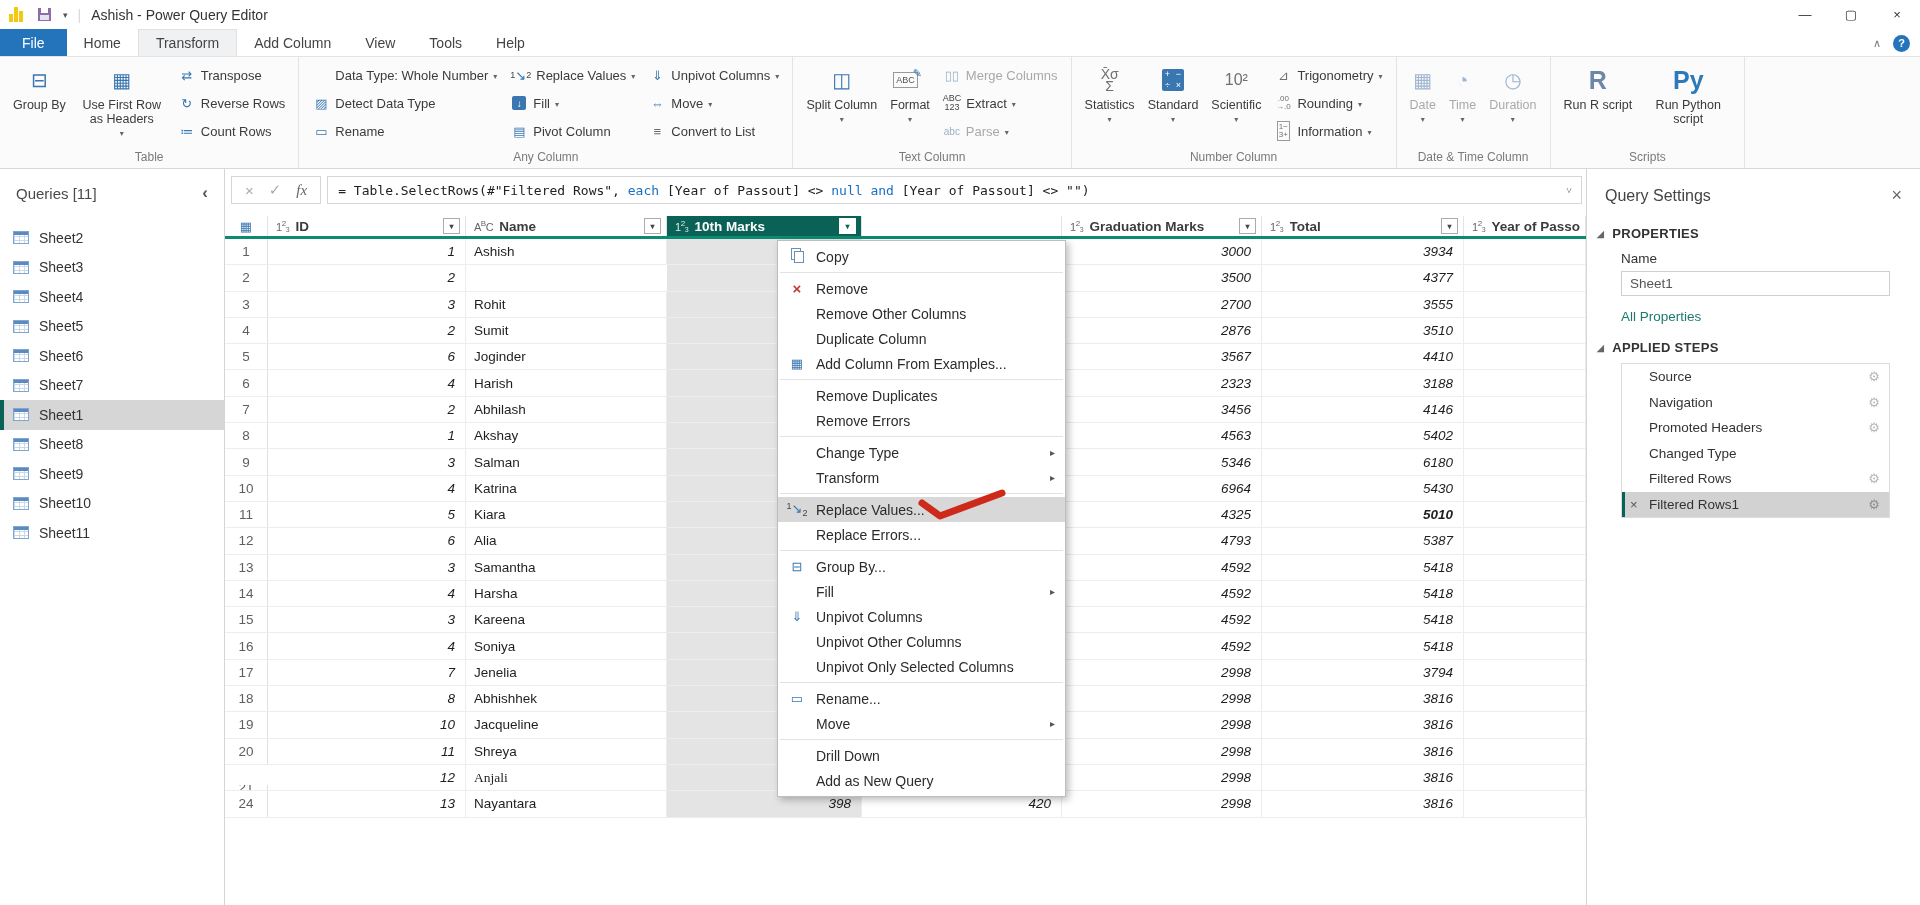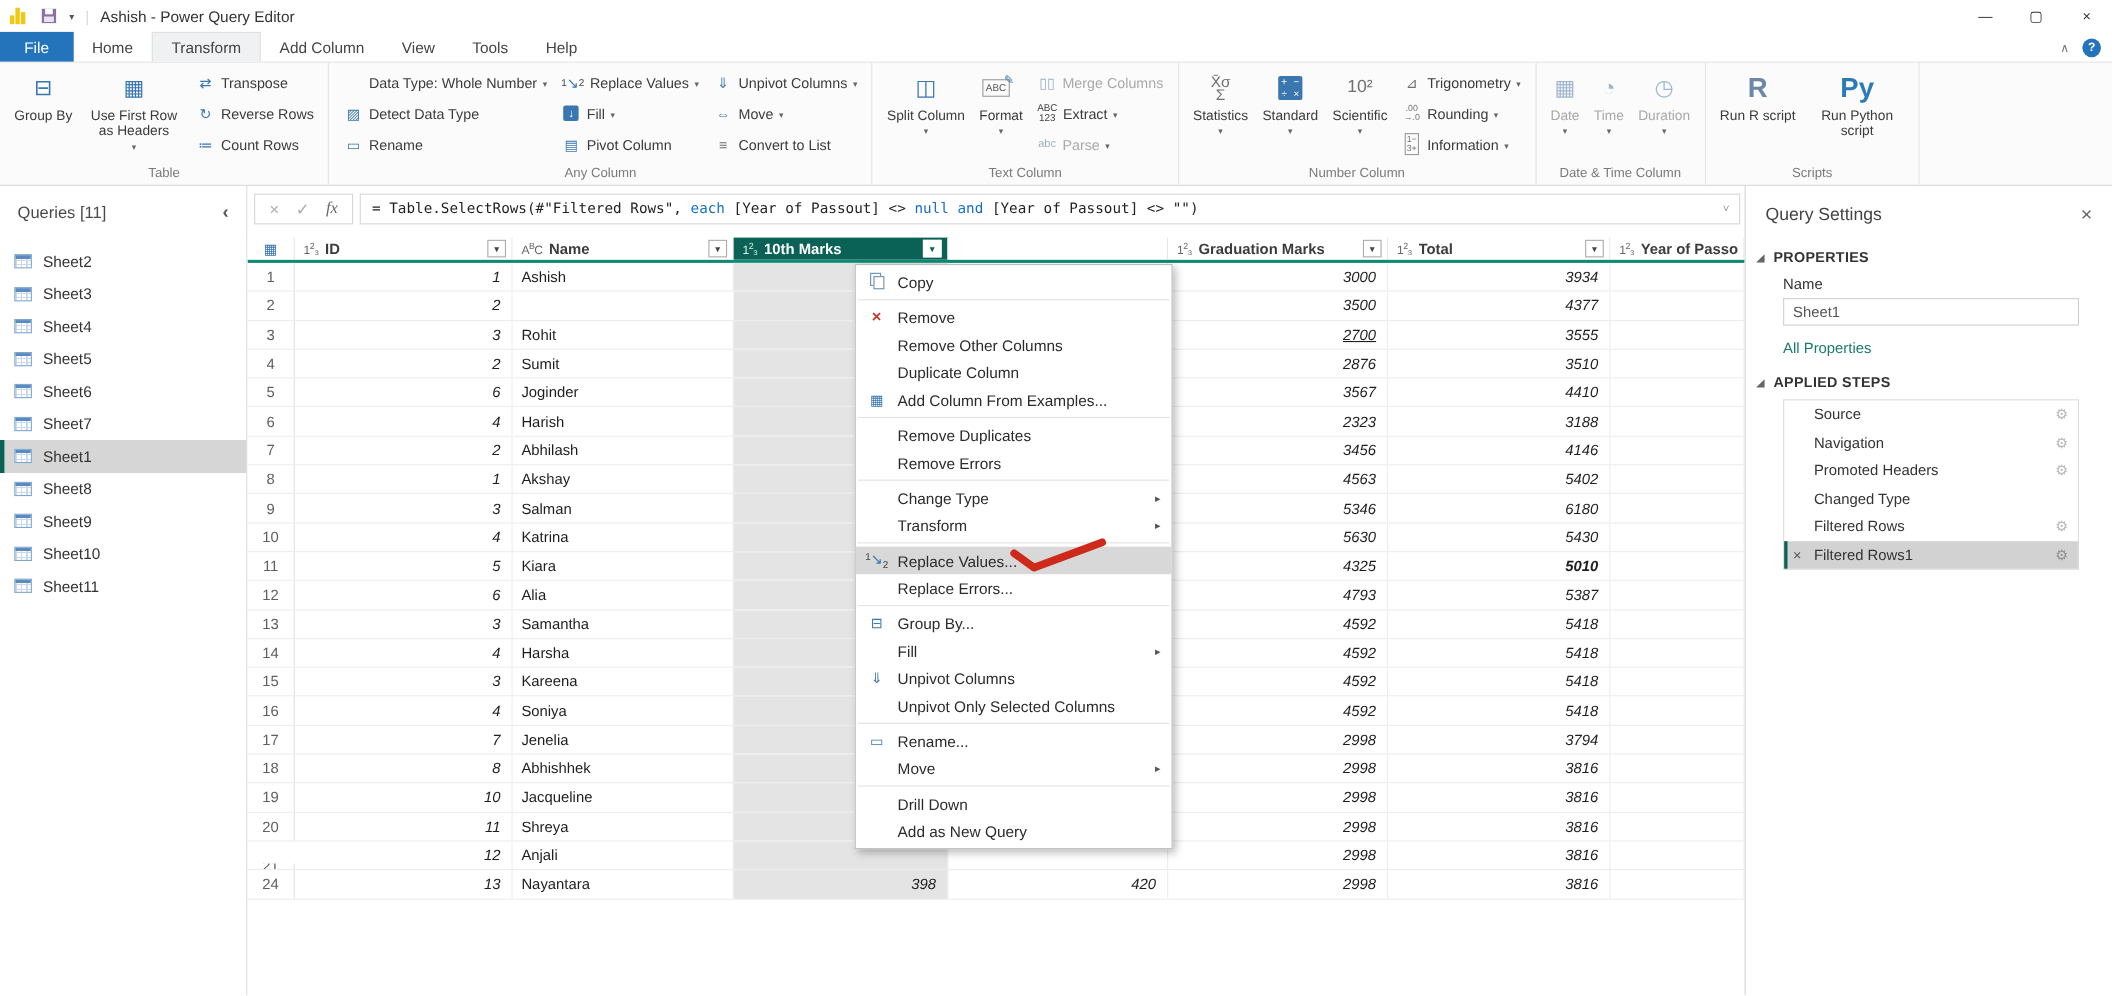--- a/index.html
+++ b/index.html
@@ -533,21 +533,21 @@
             <div class="td num" style="width: 200px;">3500</div>
             <div class="td num" style="width: 202px;">4377</div>
             <div class="td num" style="flex: 1 1 0%;"></div>
           </div>
           <div class="trow">
             <div class="td rownum" style="width: 43px;">3</div>
             <div class="td num" style="width: 198px;">3</div>
             <div class="td text" style="width: 201px;">Rohit</div>
             <div class="td num selcol" style="width: 195px;"></div>
             <div class="td num" style="width: 200px;"></div>
-            <div class="td num" style="width: 200px; text-decoration: underline;">2700</div>
+            <div class="td num" style="width: 200px;">2700</div>
             <div class="td num" style="width: 202px;">3555</div>
             <div class="td num" style="flex: 1 1 0%;"></div>
           </div>
           <div class="trow">
             <div class="td rownum" style="width: 43px;">4</div>
             <div class="td num" style="width: 198px;">2</div>
             <div class="td text" style="width: 201px;">Sumit</div>
             <div class="td num selcol" style="width: 195px;"></div>
             <div class="td num" style="width: 200px;"></div>
             <div class="td num" style="width: 200px;">2876</div>
@@ -603,21 +603,21 @@
             <div class="td num" style="width: 200px;">5346</div>
             <div class="td num" style="width: 202px;">6180</div>
             <div class="td num" style="flex: 1 1 0%;"></div>
           </div>
           <div class="trow">
             <div class="td rownum" style="width: 43px;">10</div>
             <div class="td num" style="width: 198px;">4</div>
             <div class="td text" style="width: 201px;">Katrina</div>
             <div class="td num selcol" style="width: 195px;"></div>
             <div class="td num" style="width: 200px;"></div>
-            <div class="td num" style="width: 200px;">5630</div>
+            <div class="td num" style="width: 200px;">6964</div>
             <div class="td num" style="width: 202px;">5430</div>
             <div class="td num" style="flex: 1 1 0%;"></div>
           </div>
           <div class="trow">
             <div class="td rownum" style="width: 43px;">11</div>
             <div class="td num" style="width: 198px;">5</div>
             <div class="td text" style="width: 201px;">Kiara</div>
             <div class="td num selcol" style="width: 195px;"></div>
             <div class="td num" style="width: 200px;"></div>
             <div class="td num" style="width: 200px;">4325</div>
@@ -710,21 +710,21 @@
             <div class="td text" style="width: 201px; text-align: center;">Shreya</div>
             <div class="td num selcol" style="width: 195px;"></div>
             <div class="td num" style="width: 200px;"></div>
             <div class="td num" style="width: 200px;">2998</div>
             <div class="td num" style="width: 202px;">3816</div>
             <div class="td num" style="flex: 1 1 0%;"></div>
           </div>
           <div class="trow">
             <div class="td rownum" style="width: 43px; margin-top: 20px;">21</div>
             <div class="td num" style="width: 198px;">12</div>
-            <div class="td text" style="width: 201px;">Anjali</div>
+            <div class="td text" style="width: 201px; font-family: Liberation Serif, serif;">Anjali</div>
             <div class="td num selcol" style="width: 195px;"></div>
             <div class="td num" style="width: 200px;"></div>
             <div class="td num" style="width: 200px;">2998</div>
             <div class="td num" style="width: 202px;">3816</div>
             <div class="td num" style="flex: 1 1 0%;"></div>
           </div>
           <div class="trow">
             <div class="td rownum" style="width: 43px;">24</div>
             <div class="td num" style="width: 198px;">13</div>
             <div class="td text" style="width: 201px;">Nayantara</div>
@@ -847,20 +847,24 @@
       <span class="mi-icon"></span>
       <span class="mi-label">Fill</span>
       <span class="sub">▸</span>
     </div>
     <div class="mi">
       <span class="mi-icon"><span style="color:#3A77B0">⇓</span></span>
       <span class="mi-label">Unpivot Columns</span>
     </div>
     <div class="mi">
       <span class="mi-icon"></span>
+      <span class="mi-label">Unpivot Other Columns</span>
+    </div>
+    <div class="mi">
+      <span class="mi-icon"></span>
       <span class="mi-label">Unpivot Only Selected Columns</span>
     </div>
     <div class="msep"></div>
     <div class="mi">
       <span class="mi-icon"><span style="color:#3A77B0">▭</span></span>
       <span class="mi-label">Rename...</span>
     </div>
     <div class="mi">
       <span class="mi-icon"></span>
       <span class="mi-label">Move</span>

